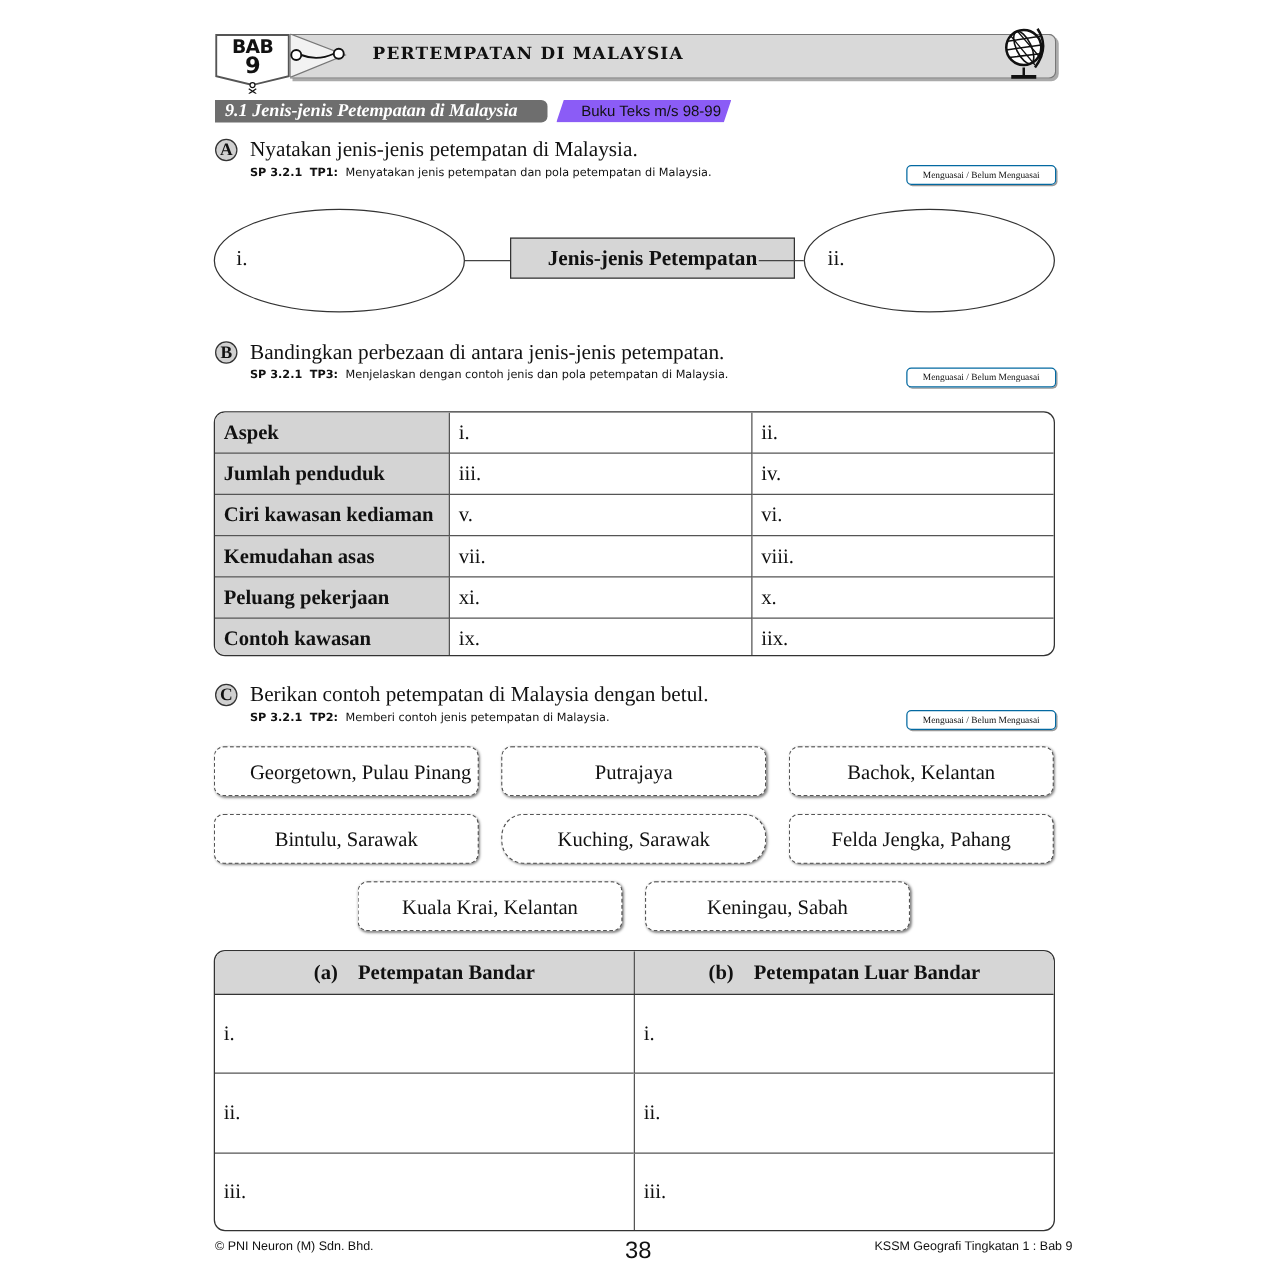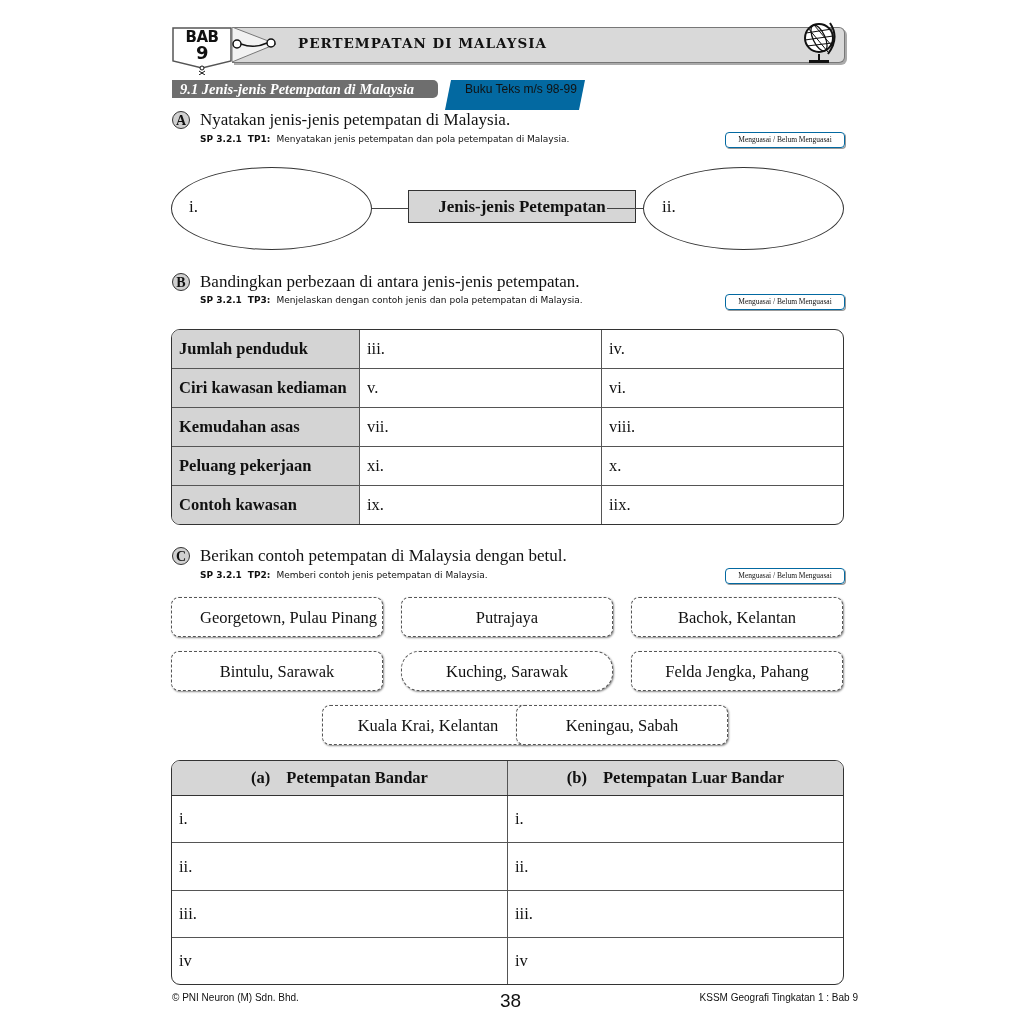--- a/index.html
+++ b/index.html
@@ -9,21 +9,21 @@
   
   .hdr-bar { left:232px; top:27px; width:612px; height:34px; background:#d9d9d9; border:1px solid #777; border-left:none; border-radius:0 6px 6px 0; box-shadow:2px 2px 0 #aaa; }
   .hdr-wedge { left:232px; top:27px; width:60px; height:35px; }
   .bab-badge { left:172px; top:27px; width:60px; height:48px; }
   .bab-text { left:172px; top:27px; width:60px; text-align:center; font-family:"DejaVu Sans", sans-serif; font-weight:bold; font-size:15px; line-height:14px; letter-spacing:-0.5px; padding-top:3px; }
   .hdr-title { left:298px; top:35px; font-family:"DejaVu Serif", serif; font-weight:bold; font-size:13.5px; letter-spacing:1px; }
   .globe { left:800px; top:20px; width:38px; height:46px; }
 
   
   .sub-title { left:172px; top:80px; width:266px; height:18px; background:#6e6e6e; border-radius:0 5px 5px 0; color:#fff; font-style:italic; font-weight:bold; font-size:14.5px; line-height:18px; padding-left:8px; box-sizing:border-box; }
-  .sub-ref { left:445px; top:80px; width:140px; height:30px; background:#0369a1; clip-path:polygon(6px 0,100% 0,calc(100% - 6px) 100%,0 100%); font-family:"Liberation Sans", sans-serif; font-size:12px; line-height:18px; padding-left:20px; box-sizing:border-box; }
+  .sub-ref { left:445px; top:80px; width:140px; height:18px; background:#8b5cf6; clip-path:polygon(6px 0,100% 0,calc(100% - 6px) 100%,0 100%); font-family:"Liberation Sans", sans-serif; font-size:12px; line-height:18px; padding-left:20px; box-sizing:border-box; }
 
   
   .sec-letter { width:18px; height:18px; border:1.5px solid #333; border-radius:50%; background:#d0d0d0; font-weight:bold; font-size:14px; line-height:18px; text-align:center; box-sizing:border-box; }
   .sec-q { font-size:17px; }
   .sec-sp { font-family:"DejaVu Sans", sans-serif; font-size:9px; }
   .sec-sp b { font-weight:bold; margin-right:6px; }
   .status-pill { width:118px; height:14px; border:1px solid #0369a1; border-radius:4px; font-size:7.5px; line-height:14px; text-align:center; box-shadow:1px 1px 0 #999; }
 
   
   .ellipse { border:1.2px solid #333; border-radius:50%; box-sizing:border-box; }
@@ -109,20 +109,25 @@
 <div class="abs sec-letter" style="left:172px;top:273px;">B</div>
 <div class="abs sec-q" style="left:200px;top:272px;">Bandingkan perbezaan di antara jenis-jenis petempatan.</div>
 <div class="abs sec-sp" style="left:200px;top:295px;">
   <b>SP 3.2.1</b><b>TP3:</b><span>Menjelaskan dengan contoh jenis dan pola petempatan di Malaysia.</span>
 </div>
 <div class="abs status-pill" style="left:725px;top:294px;">Menguasai / Belum Menguasai</div>
 
 <div class="abs tblB">
   <table>
     <tbody>
+        <tr>
+      <td>Aspek</td>
+      <td class="c1">i.</td>
+      <td>ii.</td>
+    </tr>
     <tr>
       <td>Jumlah penduduk</td>
       <td class="c1">iii.</td>
       <td>iv.</td>
     </tr>
     <tr>
       <td>Ciri kawasan kediaman</td>
       <td class="c1">v.</td>
       <td>vi.</td>
     </tr>
@@ -151,21 +156,21 @@
   <b>SP 3.2.1</b><b>TP2:</b><span>Memberi contoh jenis petempatan di Malaysia.</span>
 </div>
 <div class="abs status-pill" style="left:725px;top:568px;">Menguasai / Belum Menguasai</div>
 
 <div class="abs chip" style="left:171px;top:597px;padding-left:23px;">Georgetown, Pulau Pinang</div>
 <div class="abs chip" style="left:401px;top:597px;">Putrajaya</div>
 <div class="abs chip" style="left:631px;top:597px;">Bachok, Kelantan</div>
 <div class="abs chip" style="left:171px;top:651px;">Bintulu, Sarawak</div>
 <div class="abs chip" style="left:401px;top:651px;border-radius:18px;">Kuching, Sarawak</div>
 <div class="abs chip" style="left:631px;top:651px;">Felda Jengka, Pahang</div>
-<div class="abs chip" style="left:286px;top:705px;margin-left:36px;">Kuala Krai, Kelantan</div>
+<div class="abs chip" style="left:286px;top:705px;">Kuala Krai, Kelantan</div>
 <div class="abs chip" style="left:516px;top:705px;">Keningau, Sabah</div>
 
 <div class="abs tblC">
   <table>
     <tbody>
         <tr>
       <th><span class="lbl">(a)</span><span>Petempatan Bandar</span></th>
       <th><span class="lbl">(b)</span><span>Petempatan Luar Bandar</span></th>
     </tr>
     <tr>
@@ -173,23 +178,19 @@
       <td>i.</td>
     </tr>
     <tr>
       <td>ii.</td>
       <td>ii.</td>
     </tr>
     <tr>
       <td>iii.</td>
       <td>iii.</td>
     </tr>
-    <tr>
-      <td>iv</td>
-      <td>iv</td>
-    </tr>
   </tbody>
     </table>
 </div>
 
 <div class="abs footer" style="left:172px;top:992px;">© PNI Neuron (M) Sdn. Bhd.</div>
 <div class="abs page-no" style="left:500px;top:990px;">38</div>
 <div class="abs footer" style="right:166px;top:992px;margin-left:12px;">KSSM Geografi Tingkatan 1 : Bab 9</div>
 
 </body></html>

